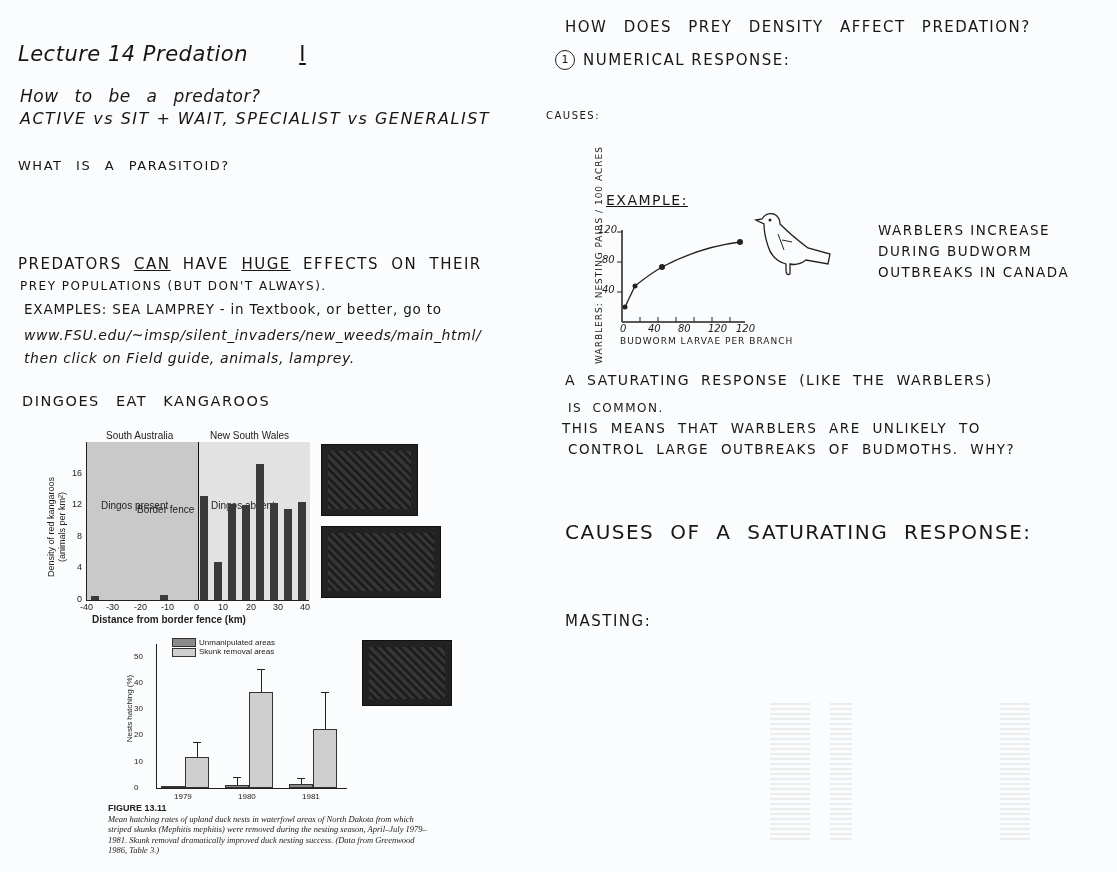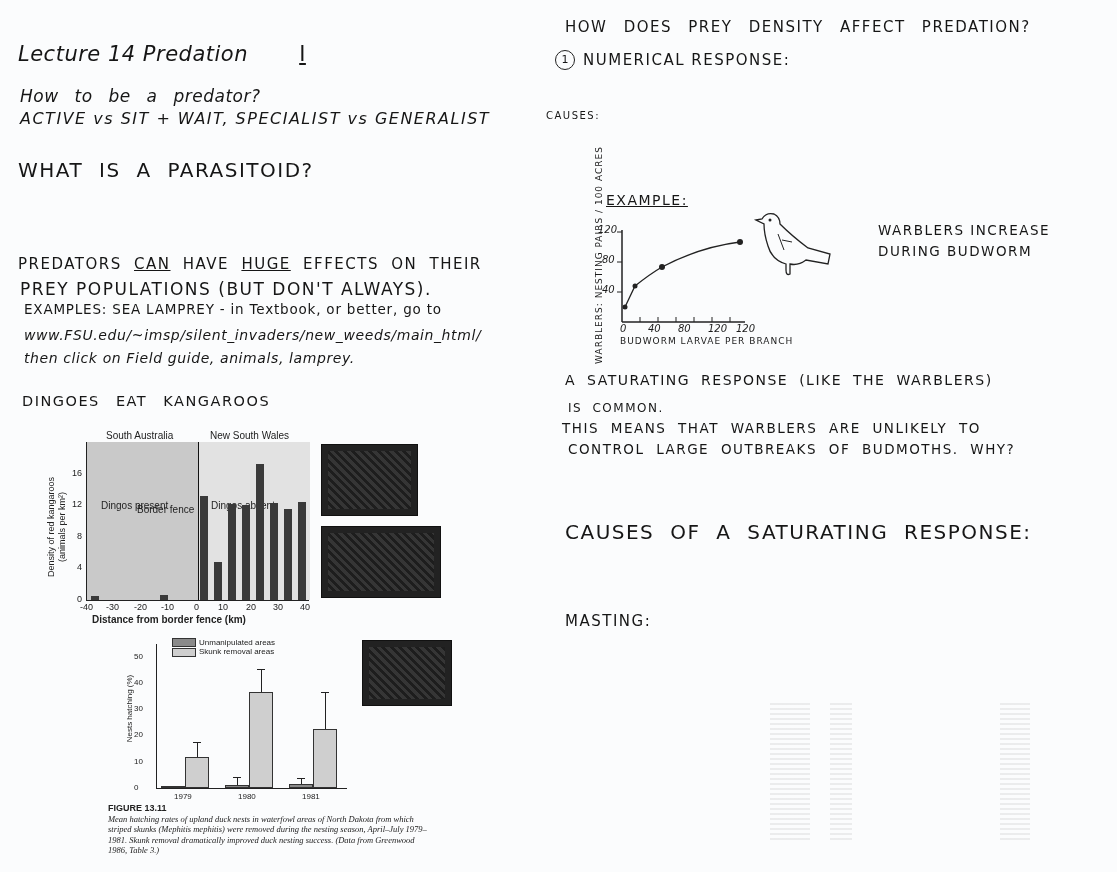--- a/index.html
+++ b/index.html
@@ -58,30 +58,30 @@
 </style>
 </head>
 <body>
 
 <div class="hw lc" style="left:18px;top:42px;font-size:21px;">
   <span>Lecture 14 Predation</span>
   <span class="u" style="margin-left:44px;font-style:normal;">I</span>
 </div>
 <div class="hw lc" style="left:20px;top:86px;font-size:17px;word-spacing:10px;">How to be a predator?</div>
 <div class="hw" style="left:20px;top:109px;font-size:16px;font-style:italic;">ACTIVE vs SIT + WAIT, SPECIALIST vs GENERALIST</div>
-<div class="hw" style="left:18px;top:158px;font-size:20px;word-spacing:8px;">WHAT IS A PARASITOID?</div>
+<div class="hw" style="left:18px;top:158px;font-size:13px;word-spacing:8px;">WHAT IS A PARASITOID?</div>
 
 <div class="hw" style="left:18px;top:255px;font-size:15px;word-spacing:6px;">
   <span>PREDATORS</span>
   <span class="u">CAN</span>
   <span>HAVE</span>
   <span class="u">HUGE</span>
   <span>EFFECTS ON THEIR</span>
 </div>
-<div class="hw" style="left:20px;top:279px;font-size:17px;">PREY POPULATIONS (BUT DON'T ALWAYS).</div>
+<div class="hw" style="left:20px;top:279px;font-size:12px;">PREY POPULATIONS (BUT DON'T ALWAYS).</div>
 <div class="hw" style="left:24px;top:301px;font-size:13.5px;letter-spacing:0.8px;">EXAMPLES: SEA LAMPREY - in Textbook, or better, go to</div>
 <div class="hw lc" style="left:24px;top:327px;font-size:14px;letter-spacing:0.6px;">www.FSU.edu/~imsp/silent_invaders/new_weeds/main_html/</div>
 <div class="hw lc" style="left:24px;top:350px;font-size:14px;letter-spacing:0.6px;">then click on Field guide, animals, lamprey.</div>
 <div class="hw" style="left:22px;top:393px;font-size:14.5px;word-spacing:10px;">DINGOES EAT KANGAROOS</div>
 
 <div class="kchart">
   <div class="k-ylab">Density of red kangaroos (animals per km²)</div>
   <div class="k-ytick" style="top:166px;">0</div>
   <div class="k-ytick" style="top:134px;">4</div>
   <div class="k-ytick" style="top:103px;">8</div>
@@ -210,20 +210,21 @@
 
 <svg style="position:absolute;left:752px;top:210px;" width="84" height="70">
   <path d="M4 10 L10 9 Q14 2 22 4 Q28 7 28 14 Q40 26 56 38 L78 44 L76 54 L54 50 Q46 56 38 54 L38 64 Q34 66 34 60 L34 54 Q20 50 16 36 Q12 24 12 14 Z" fill="none" stroke="#222" stroke-width="1.3"></path>
   <circle cx="18" cy="10" r="1.5" fill="#222"></circle>
   <path d="M26 24 L32 40 M30 30 L40 32" stroke="#222" fill="none"></path>
 </svg>
 
 <div style="position:absolute;left:878px;top:220px;">
   <div class="hw" style="position:relative;font-size:13.5px;line-height:21px;">WARBLERS INCREASE</div>
   <div class="hw" style="position:relative;font-size:13.5px;line-height:21px;">DURING BUDWORM</div>
+  <div class="hw" style="position:relative;font-size:13.5px;line-height:21px;">OUTBREAKS IN CANADA</div>
 </div>
 
 <div class="hw" style="left:565px;top:372px;font-size:14px;word-spacing:5px;">A SATURATING RESPONSE (LIKE THE WARBLERS)</div>
 <div class="hw" style="left:568px;top:401px;font-size:12px;word-spacing:5px;">IS COMMON.</div>
 <div class="hw" style="left:562px;top:420px;font-size:13.5px;word-spacing:6px;">THIS MEANS THAT WARBLERS ARE UNLIKELY TO</div>
 <div class="hw" style="left:568px;top:441px;font-size:13.5px;word-spacing:6px;">CONTROL LARGE OUTBREAKS OF BUDMOTHS. WHY?</div>
 <div class="hw" style="left:565px;top:520px;font-size:20px;word-spacing:8px;">CAUSES OF A SATURATING RESPONSE:</div>
 <div class="hw" style="left:565px;top:612px;font-size:15px;">MASTING:</div>
 
 <div class="speckle" style="left:770px;top:700px;width:40px;height:140px;"></div>

